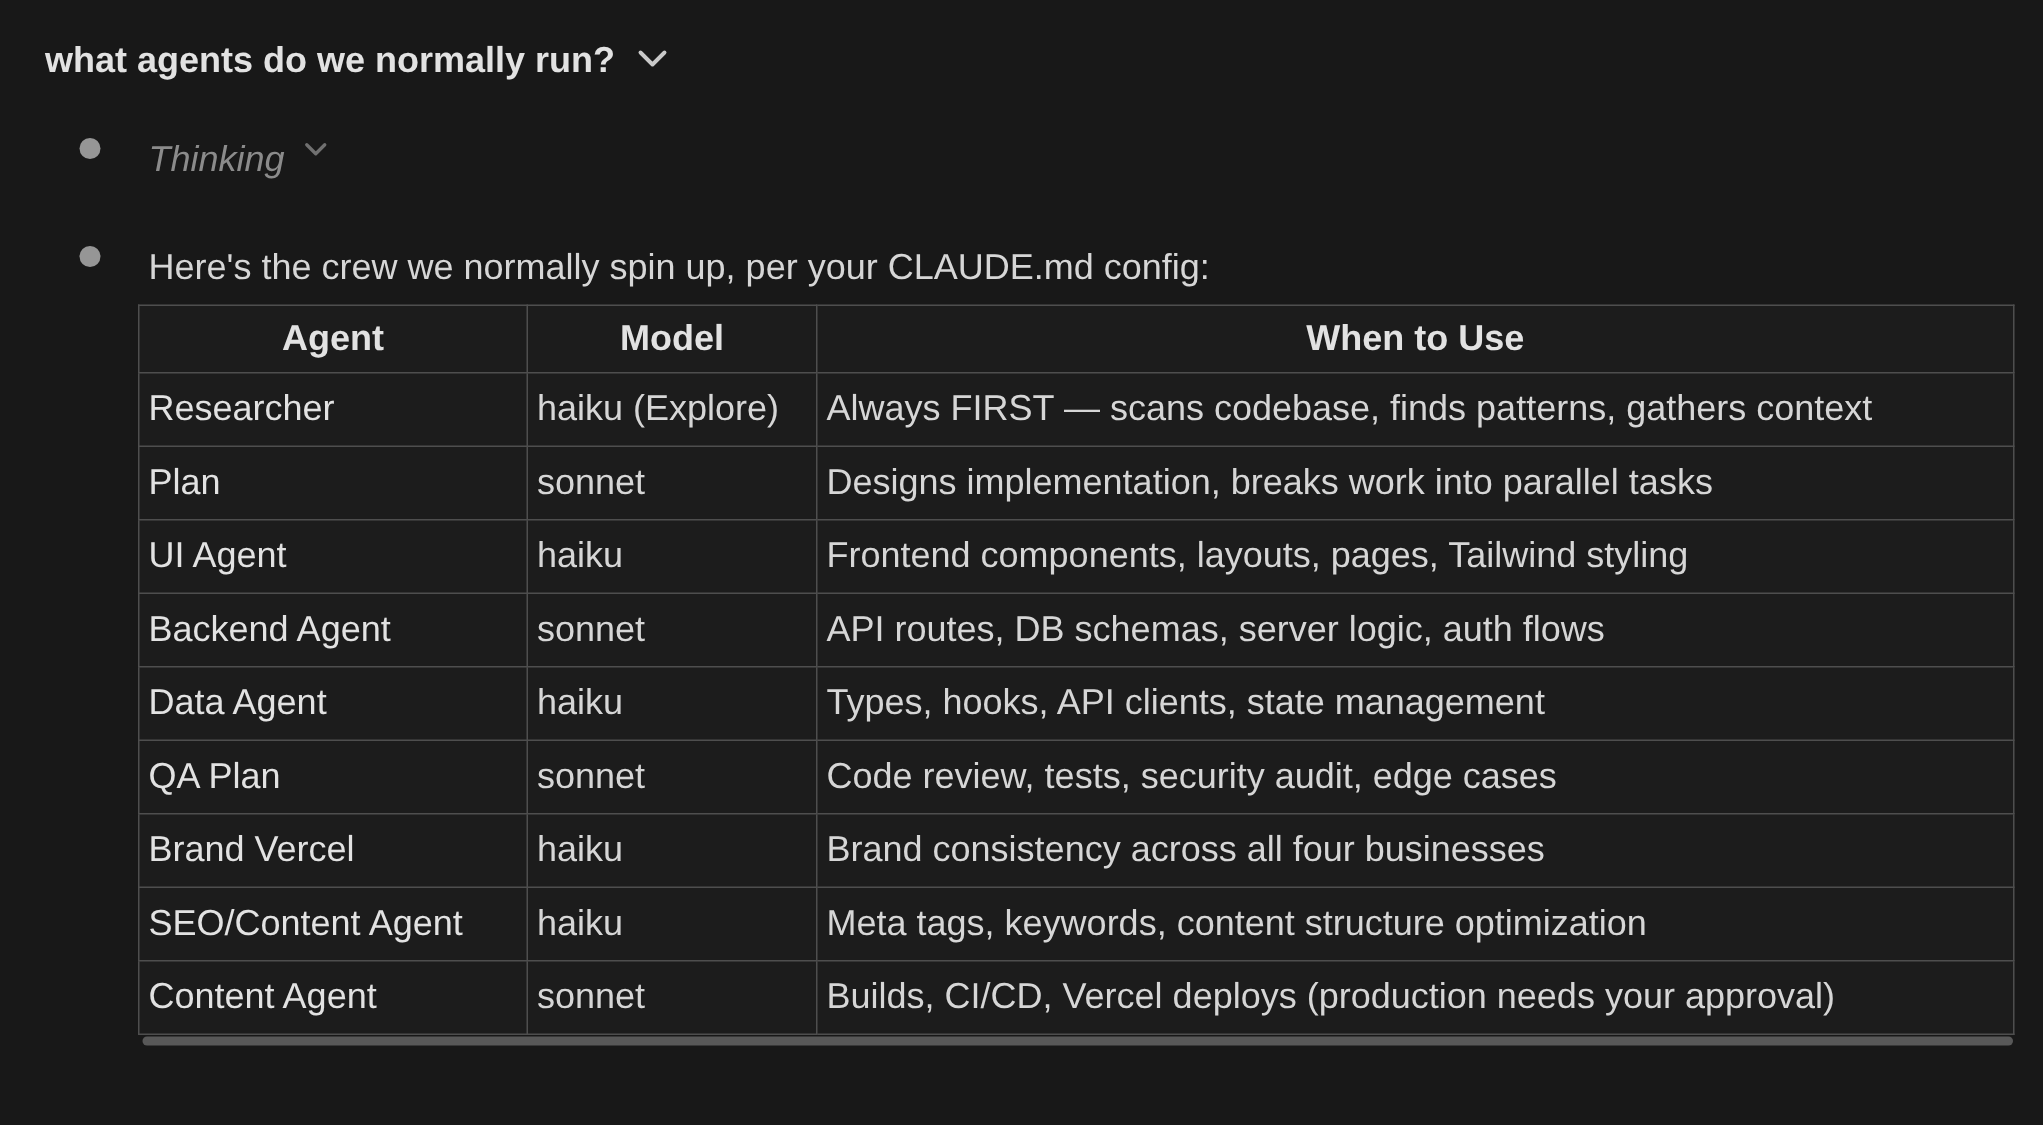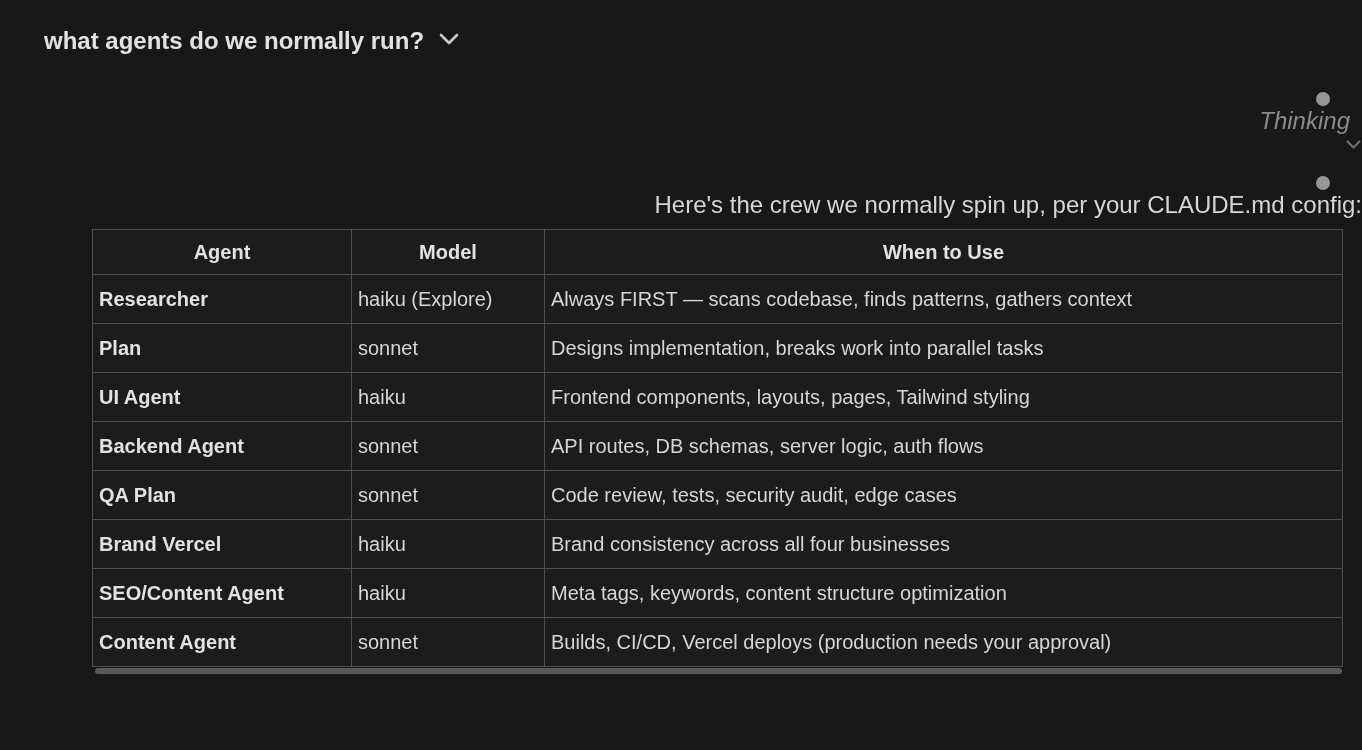--- a/index.html
+++ b/index.html
@@ -16,86 +16,85 @@
   * { box-sizing: border-box; }
   html, body {
     margin: 0; padding: 0;
     width: 1362px; height: 750px;
     background: var(--bg);
     color: var(--text);
     font-family: "Liberation Sans", "DejaVu Sans", sans-serif;
     overflow: hidden;
   }
   .title-row {
-    margin: 26px 0 0 44px;
+    margin: 26px 0 0 30px;
     display: flex;
     align-items: center;
     gap: 14px;
   }
   .title-row .title {
     font-size: 24px;
     line-height: 30px;
     font-weight: 700;
     color: var(--text-bright);
   }
   .chev { display: inline-block; }
   .bullet-row {
     display: flex;
-    align-items: flex-end;
+    align-items: flex-start;
     margin-left: 53px;
-    flex-direction: column;
   }
   .bullet {
     width: 14px; height: 14px;
     border-radius: 50%;
     background: var(--bullet);
     flex: 0 0 auto;
     margin-right: 32px;
   }
   .thinking-row { margin-top: 36px; }
   .thinking-label {
     font-size: 24px;
     line-height: 30px;
     font-style: italic;
     color: var(--muted);
     margin-right: 12px;
   }
-  .message-row { margin-top: 22px; }
+  .message-row { margin-top: 42px; }
   .message-text {
     font-size: 24px;
     line-height: 30px;
     color: var(--text);
   }
   .table-block { margin: 9px 0 0 92px; width: 1251px; }
   table.agents {
     border-collapse: collapse;
     table-layout: fixed;
     width: 1250px;
     background: var(--cell-bg);
     border: 1px solid var(--outer-border);
   }
   table.agents col.c0 { width: 259px; }
   table.agents col.c1 { width: 193px; }
   table.agents col.c2 { width: 798px; }
   table.agents th, table.agents td {
     border: 1px solid var(--border);
     padding: 0 6px;
-    font-size: 20px;
+    font-size: 24px;
     vertical-align: middle;
     white-space: nowrap;
     overflow: hidden;
   }
   table.agents th {
     height: 45px;
     font-weight: 700;
     text-align: center;
     color: var(--text-bright);
   }
   table.agents td { height: 49px; color: var(--text); }
-  table.agents td.col0 { font-weight: 700; color: var(--text-bright); border-radius: 23px; }
+  table.agents td.col0 { font-weight: 400; color: var(--text-bright); border-radius: 23px; }
   .hscrollbar {
     margin-top: 1px;
     margin-left: 3px;
     width: 1247px;
     height: 6px;
     border-radius: 3px;
     background: var(--scrollbar);
   }
 </style>
 </head>
@@ -156,20 +155,25 @@
             <td class="col0">UI Agent</td>
             <td class="col1">haiku</td>
             <td class="col2">Frontend components, layouts, pages, Tailwind styling</td>
           </tr>
           <tr>
             <td class="col0">Backend Agent</td>
             <td class="col1">sonnet</td>
             <td class="col2">API routes, DB schemas, server logic, auth flows</td>
           </tr>
           <tr>
+            <td class="col0">Data Agent</td>
+            <td class="col1">haiku</td>
+            <td class="col2">Types, hooks, API clients, state management</td>
+          </tr>
+          <tr>
             <td class="col0">QA Plan</td>
             <td class="col1">sonnet</td>
             <td class="col2">Code review, tests, security audit, edge cases</td>
           </tr>
           <tr>
             <td class="col0">Brand Vercel</td>
             <td class="col1">haiku</td>
             <td class="col2">Brand consistency across all four businesses</td>
           </tr>
           <tr>

